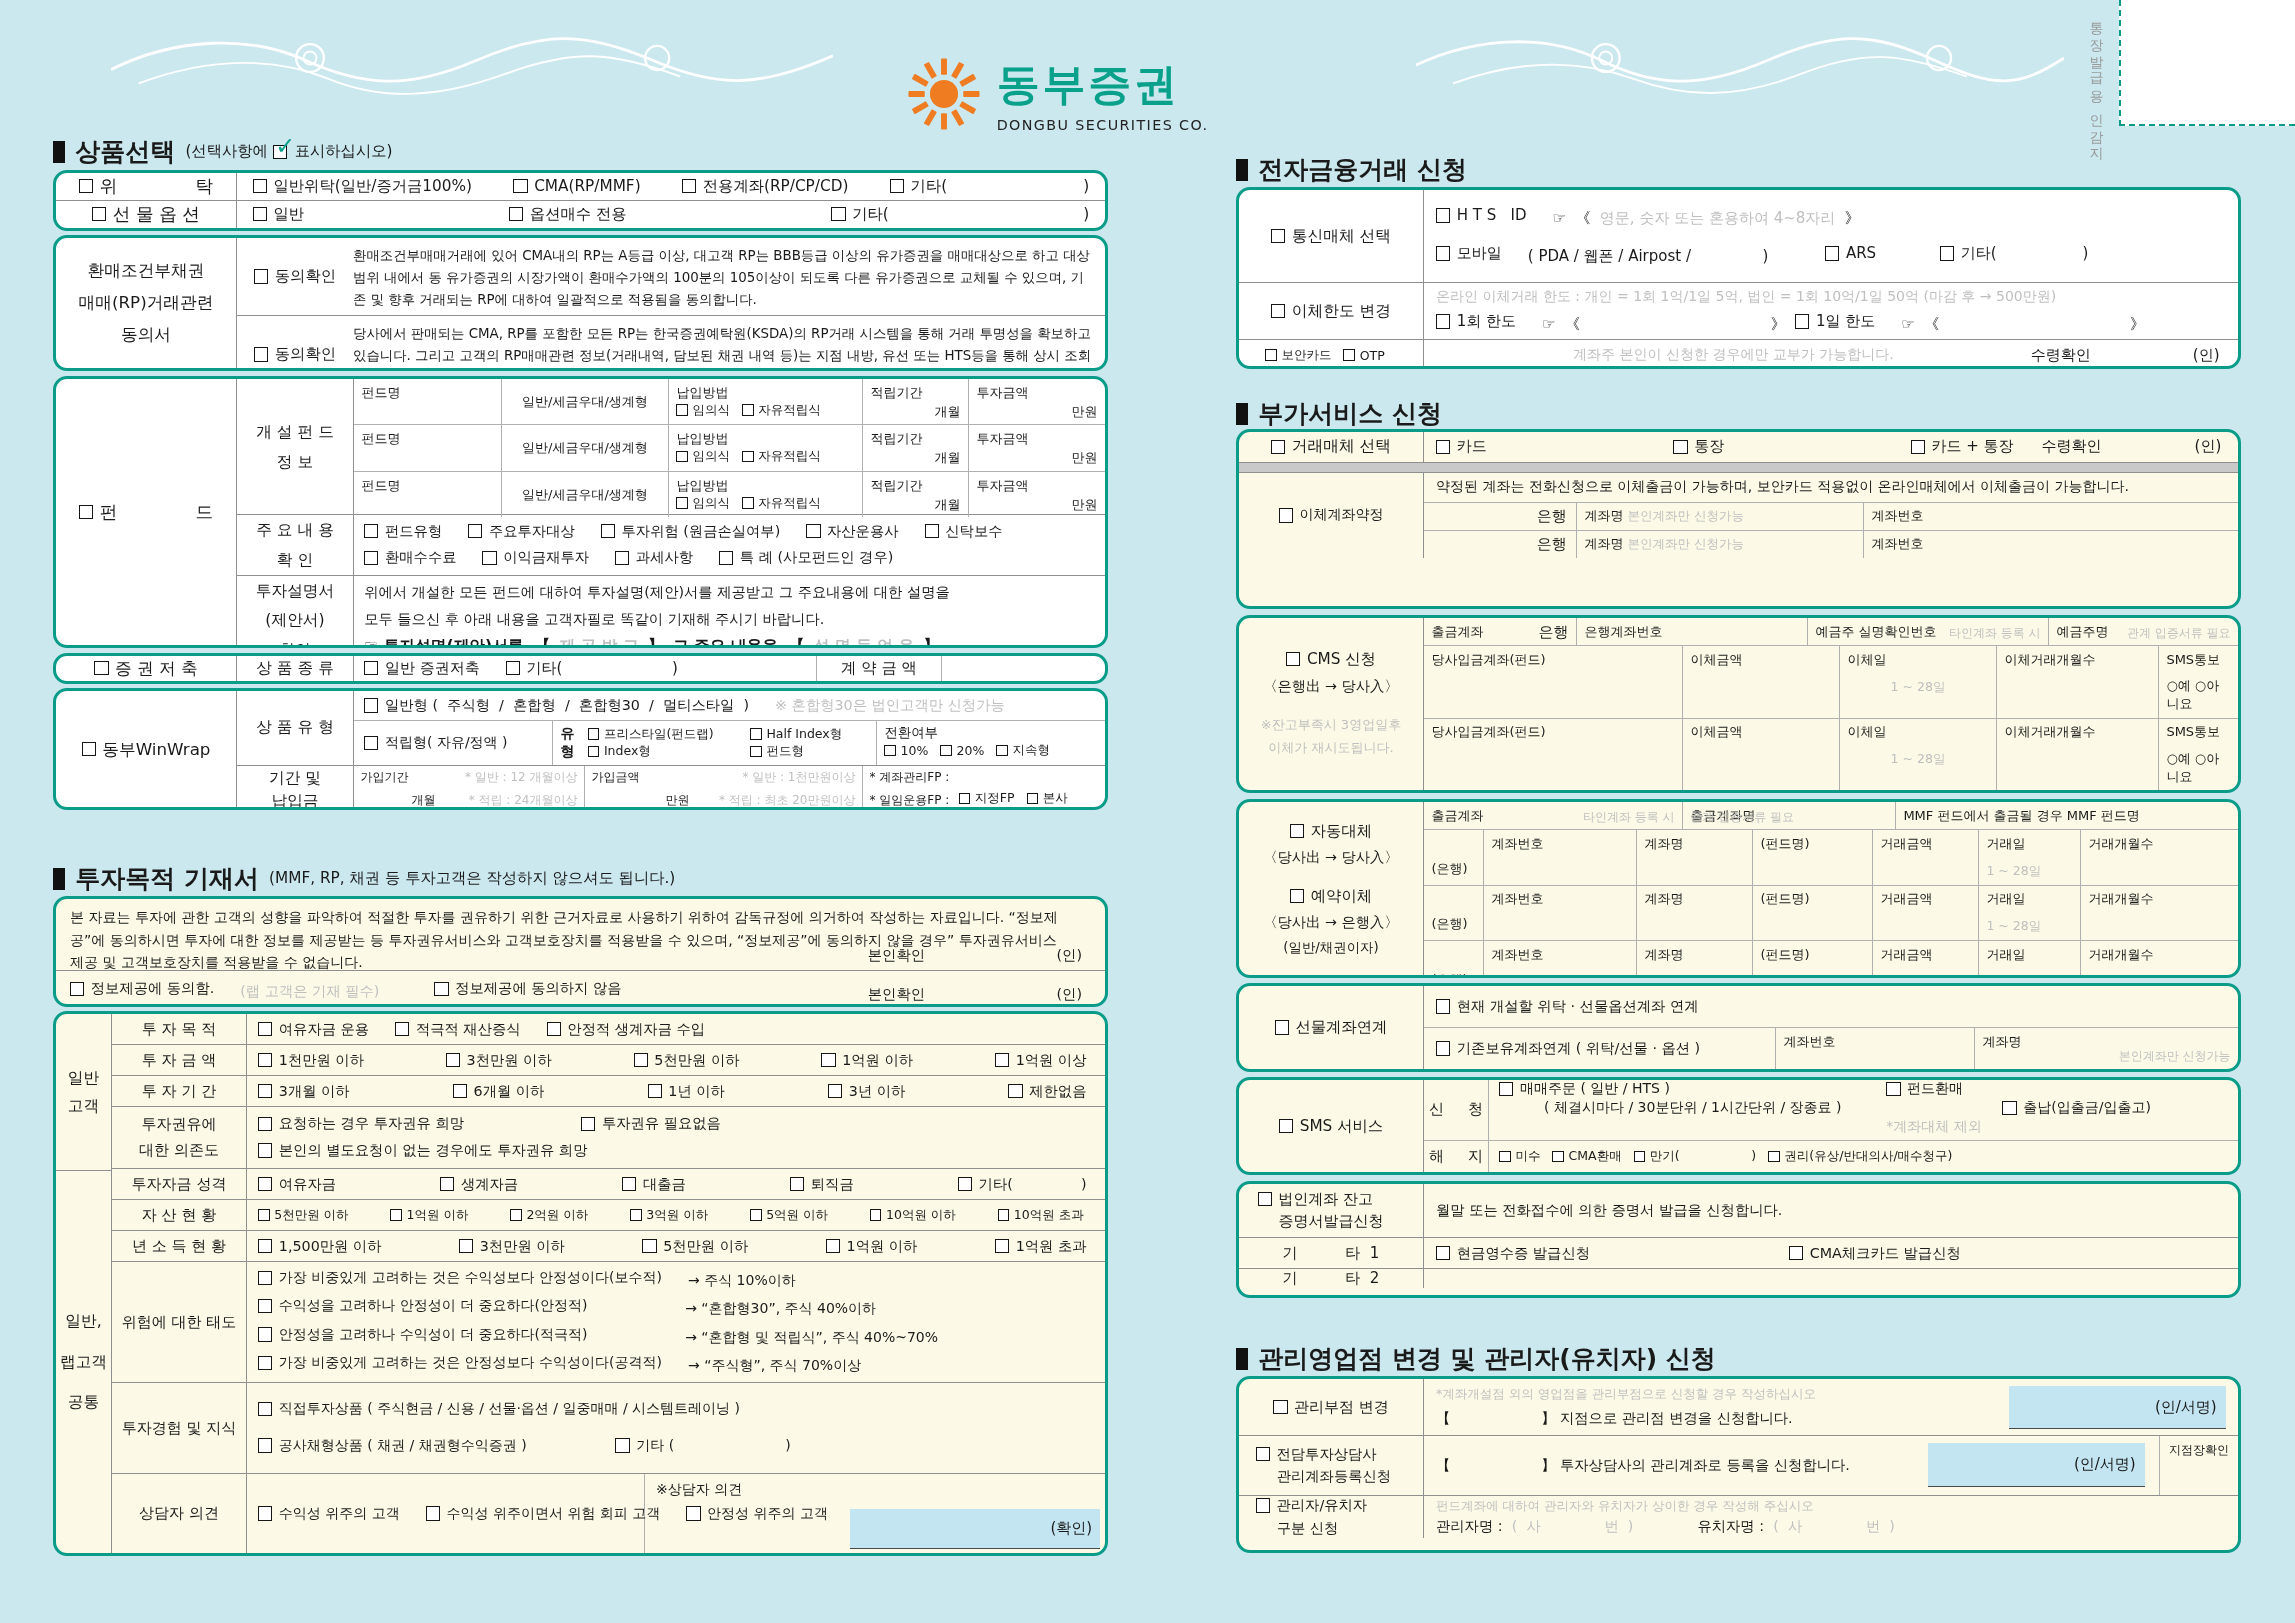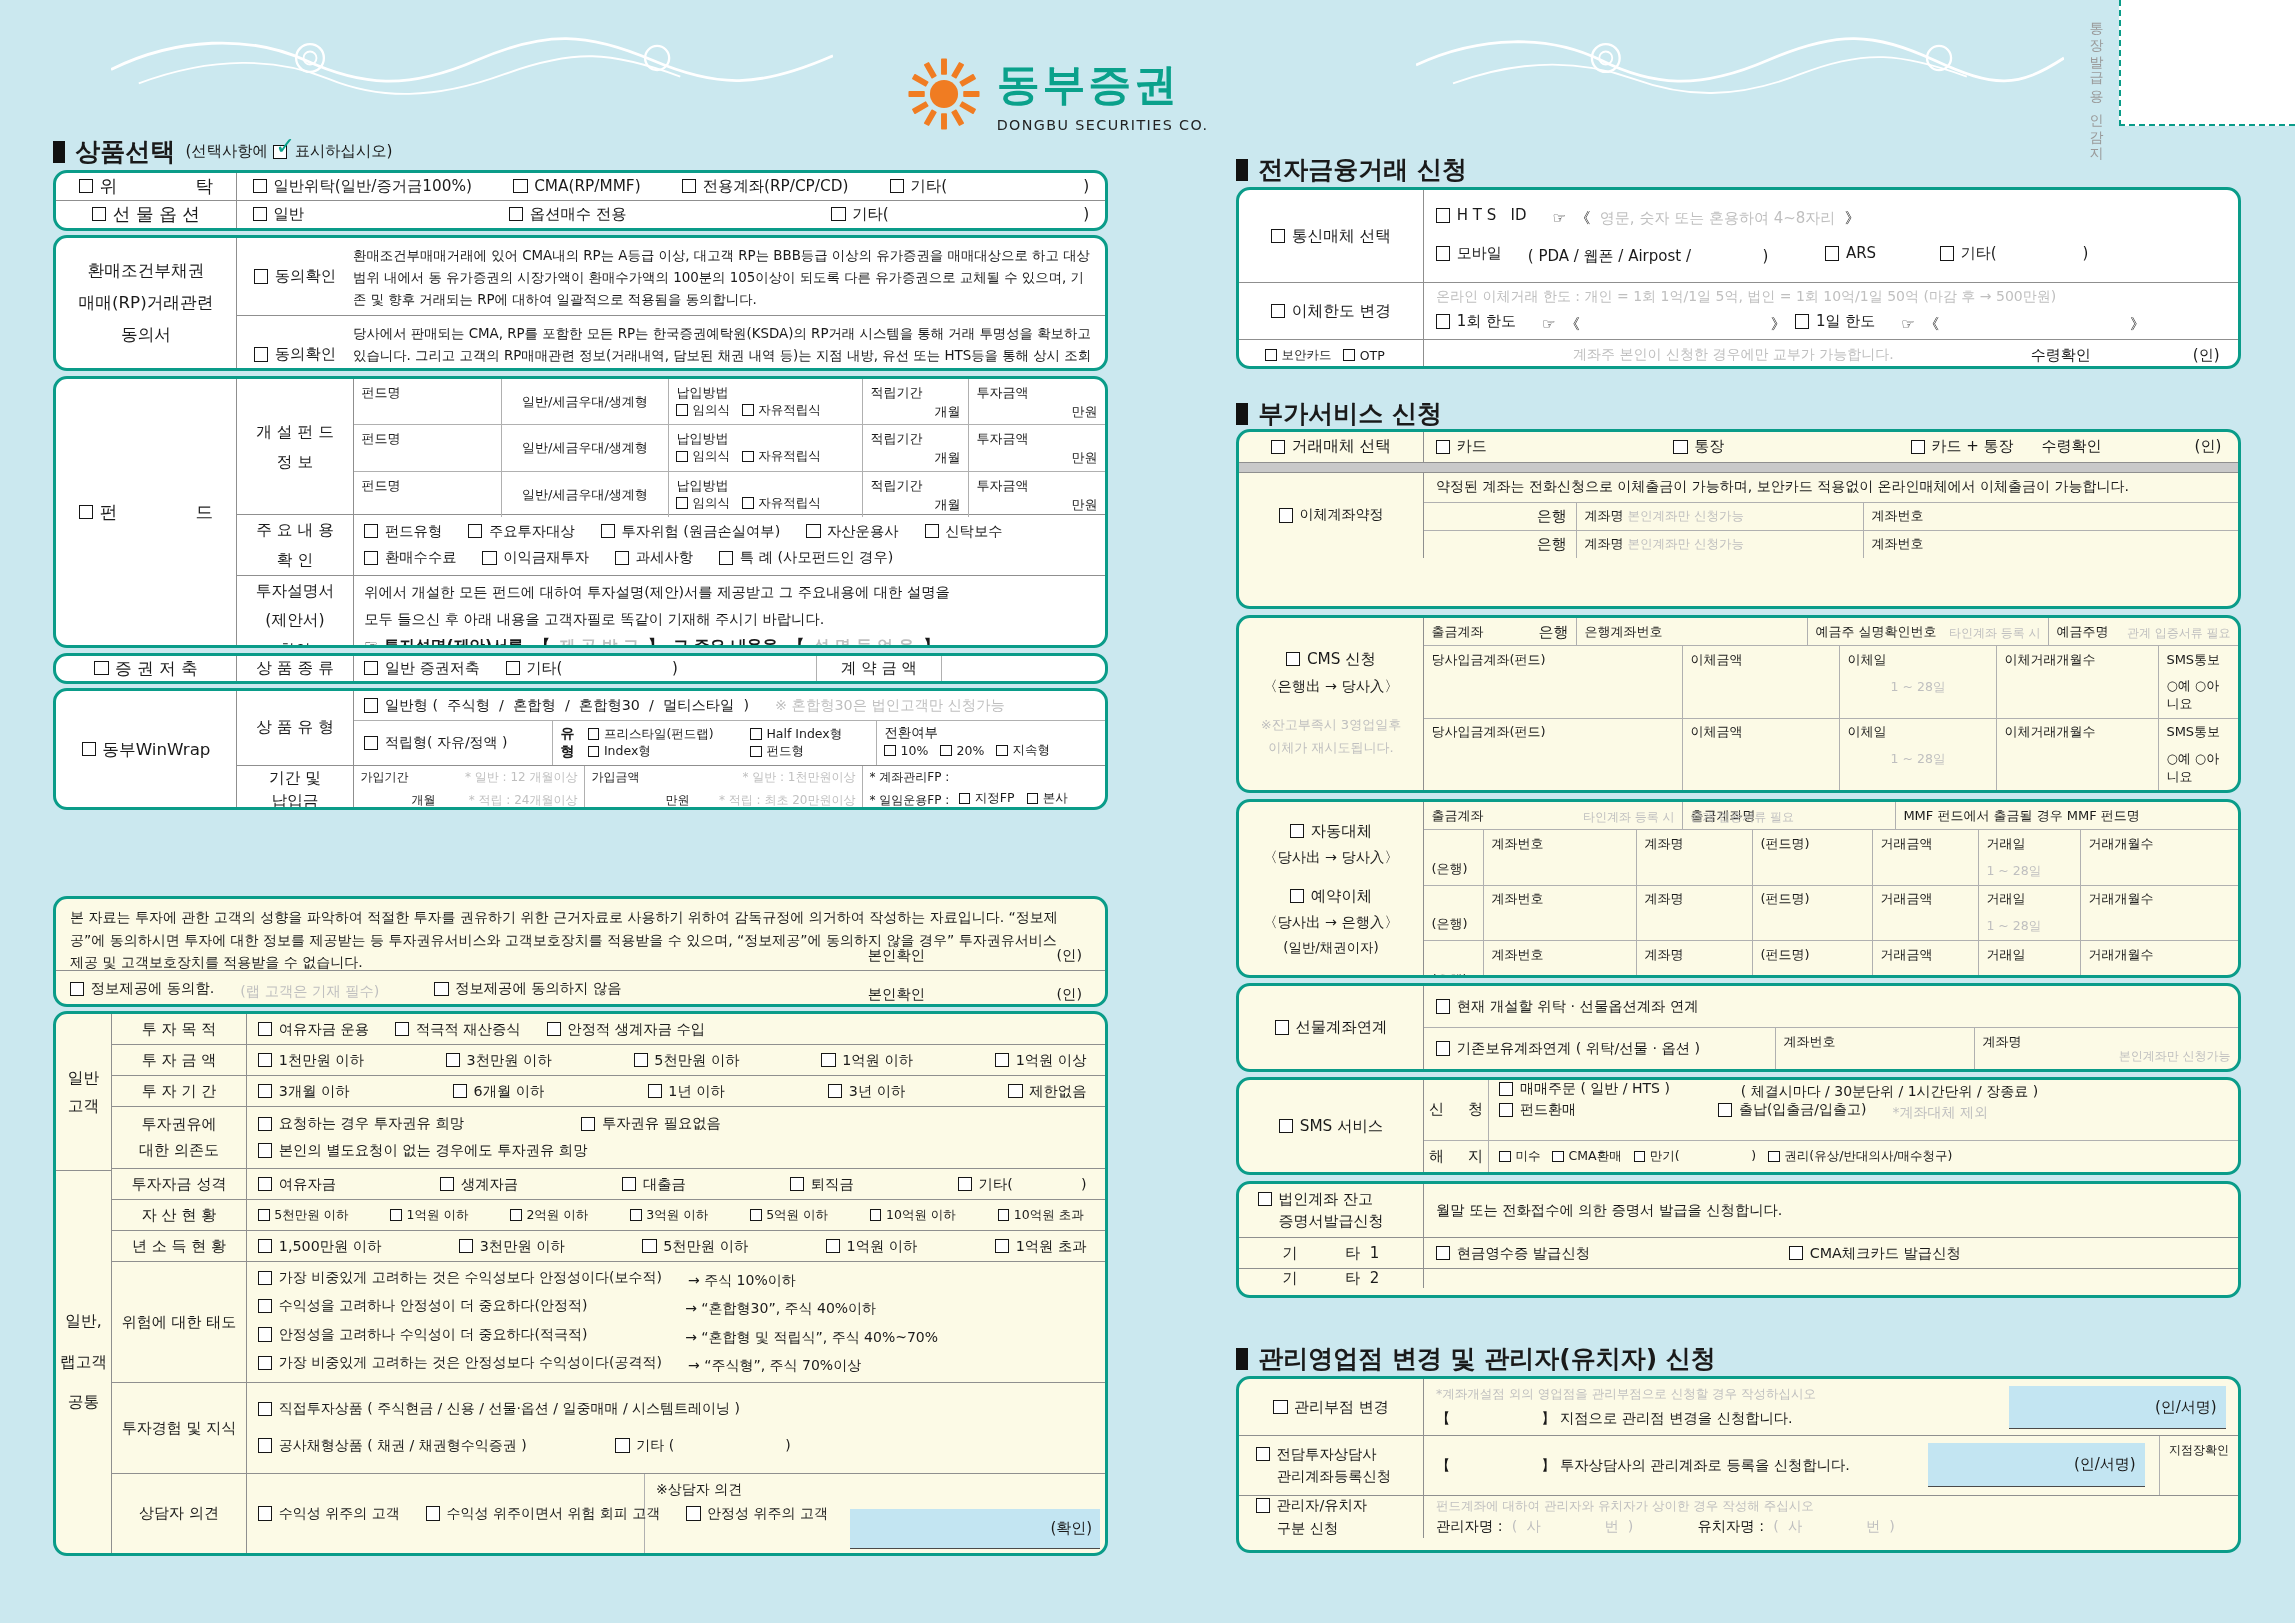--- a/index.html
+++ b/index.html
@@ -294,20 +294,25 @@
           </div>
           <div class="sm" style="flex:1;padding:3.7px 6.5px;display:flex;flex-direction:column;justify-content:space-between;font-size:12px">
             <div>* 계좌관리FP :</div>
             <div style="font-size:12px"><span class="ptxt">* 일임운용FP :</span><span class="opt"><span class="cb"></span><span class="ol">지정FP</span></span><span class="opt"><span class="cb"></span><span class="ol">본사</span></span></div>
           </div>
         </div>
       </div>
     </div>
   </div>
 
+  <div class="sechead lcol" style="top:862px">
+    <div class="bullet"></div>
+    <span>투자목적 기재서</span>
+    <span class="note">(MMF, RP, 채권 등 투자고객은 작성하지 않으셔도 됩니다.)</span>
+  </div>
 
   <div class="box cream lcol" style="top:896px;height:111px">
     <div style="height:72px;border-bottom:0.9px solid var(--grid);position:relative;padding:7.4px 14px 0 14px">
       <div style="font-size:14px;line-height:1.58;width:995px">본 자료는 투자에 관한 고객의 성향을 파악하여 적절한 투자를 권유하기 위한 근거자료로 사용하기 위하여 감독규정에 의거하여 작성하는 자료입니다. “정보제공”에 동의하시면 투자에 대한 정보를 제공받는 등 투자권유서비스와 고객보호장치를 적용받을 수 있으며, “정보제공”에 동의하지 않을 경우” 투자권유서비스 제공 및 고객보호장치를 적용받을 수 없습니다.</div>
       <span style="position:absolute;right:180px;bottom:4.6px;font-size:14.3px">본인확인</span>
       <span style="position:absolute;right:23px;bottom:4.6px;font-size:14.3px">(인)</span>
     </div>
     <div style="height:38px;position:relative;display:flex;align-items:center;padding-left:14px;font-size:14.3px">
       <span><span class="opt"><span class="cb"></span><span class="ol">정보제공에 동의함.</span></span><span class="gtxt">(랩 고객은 기재 필수)</span><span class="ptxt">        </span><span class="opt"><span class="cb"></span><span class="ol">정보제공에 동의하지 않음</span></span></span>
       <span style="position:absolute;right:180px;bottom:4.6px">본인확인</span>
@@ -620,21 +625,21 @@
   </div>
 
   <div class="box cream rcol" style="top:1077px;height:98px">
     <div style="display:flex;height:100%">
       <div class="labelcol" style="width:185px;font-size:15.3px">
         <span class="opt"><span class="cb"></span><span>SMS 서비스</span></span>
       </div>
       <div style="flex:1;display:flex;flex-direction:column;font-size:14px">
         <div style="flex:1.9;display:flex;border-bottom:0.9px solid var(--grid2)">
           <div class="prew" style="width:65px;display:flex;align-items:center;justify-content:center;border-right:0.9px solid var(--grid2);font-size:15px">신     청</div>
-          <div style="flex:1;display:flex;flex-direction:column;justify-content:flex-start;padding-left:10.2px">
+          <div style="flex:1;display:flex;flex-direction:row;justify-content:flex-end;padding-left:10.2px">
             <div><span class="opt"><span class="cb"></span><span class="ol">매매주문 ( 일반 / HTS )</span></span><span class="ptxt">        </span><span class="ptxt">( 체결시마다 / 30분단위 / 1시간단위 / 장종료 )</span></div>
             <div><span class="opt"><span class="cb"></span><span class="ol">펀드환매</span></span><span class="ptxt">                        </span><span class="opt"><span class="cb"></span><span class="ol">출납(입출금/입출고)</span></span><span class="gtxt">*계좌대체 제외</span></div>
           </div>
         </div>
         <div style="flex:1;display:flex">
           <div class="prew" style="width:65px;display:flex;align-items:center;justify-content:center;border-right:0.9px solid var(--grid2);font-size:15px">해     지</div>
           <div class="sm" style="flex:1;display:flex;align-items:center;padding-left:10.2px;font-size:13.4px">
               <span class="opt"><span class="cb"></span><span class="ol">미수</span></span>
               <span class="opt"><span class="cb"></span><span class="ol">CMA환매</span></span>
               <span class="opt"><span class="cb"></span><span class="ol">만기(                  )</span></span>

